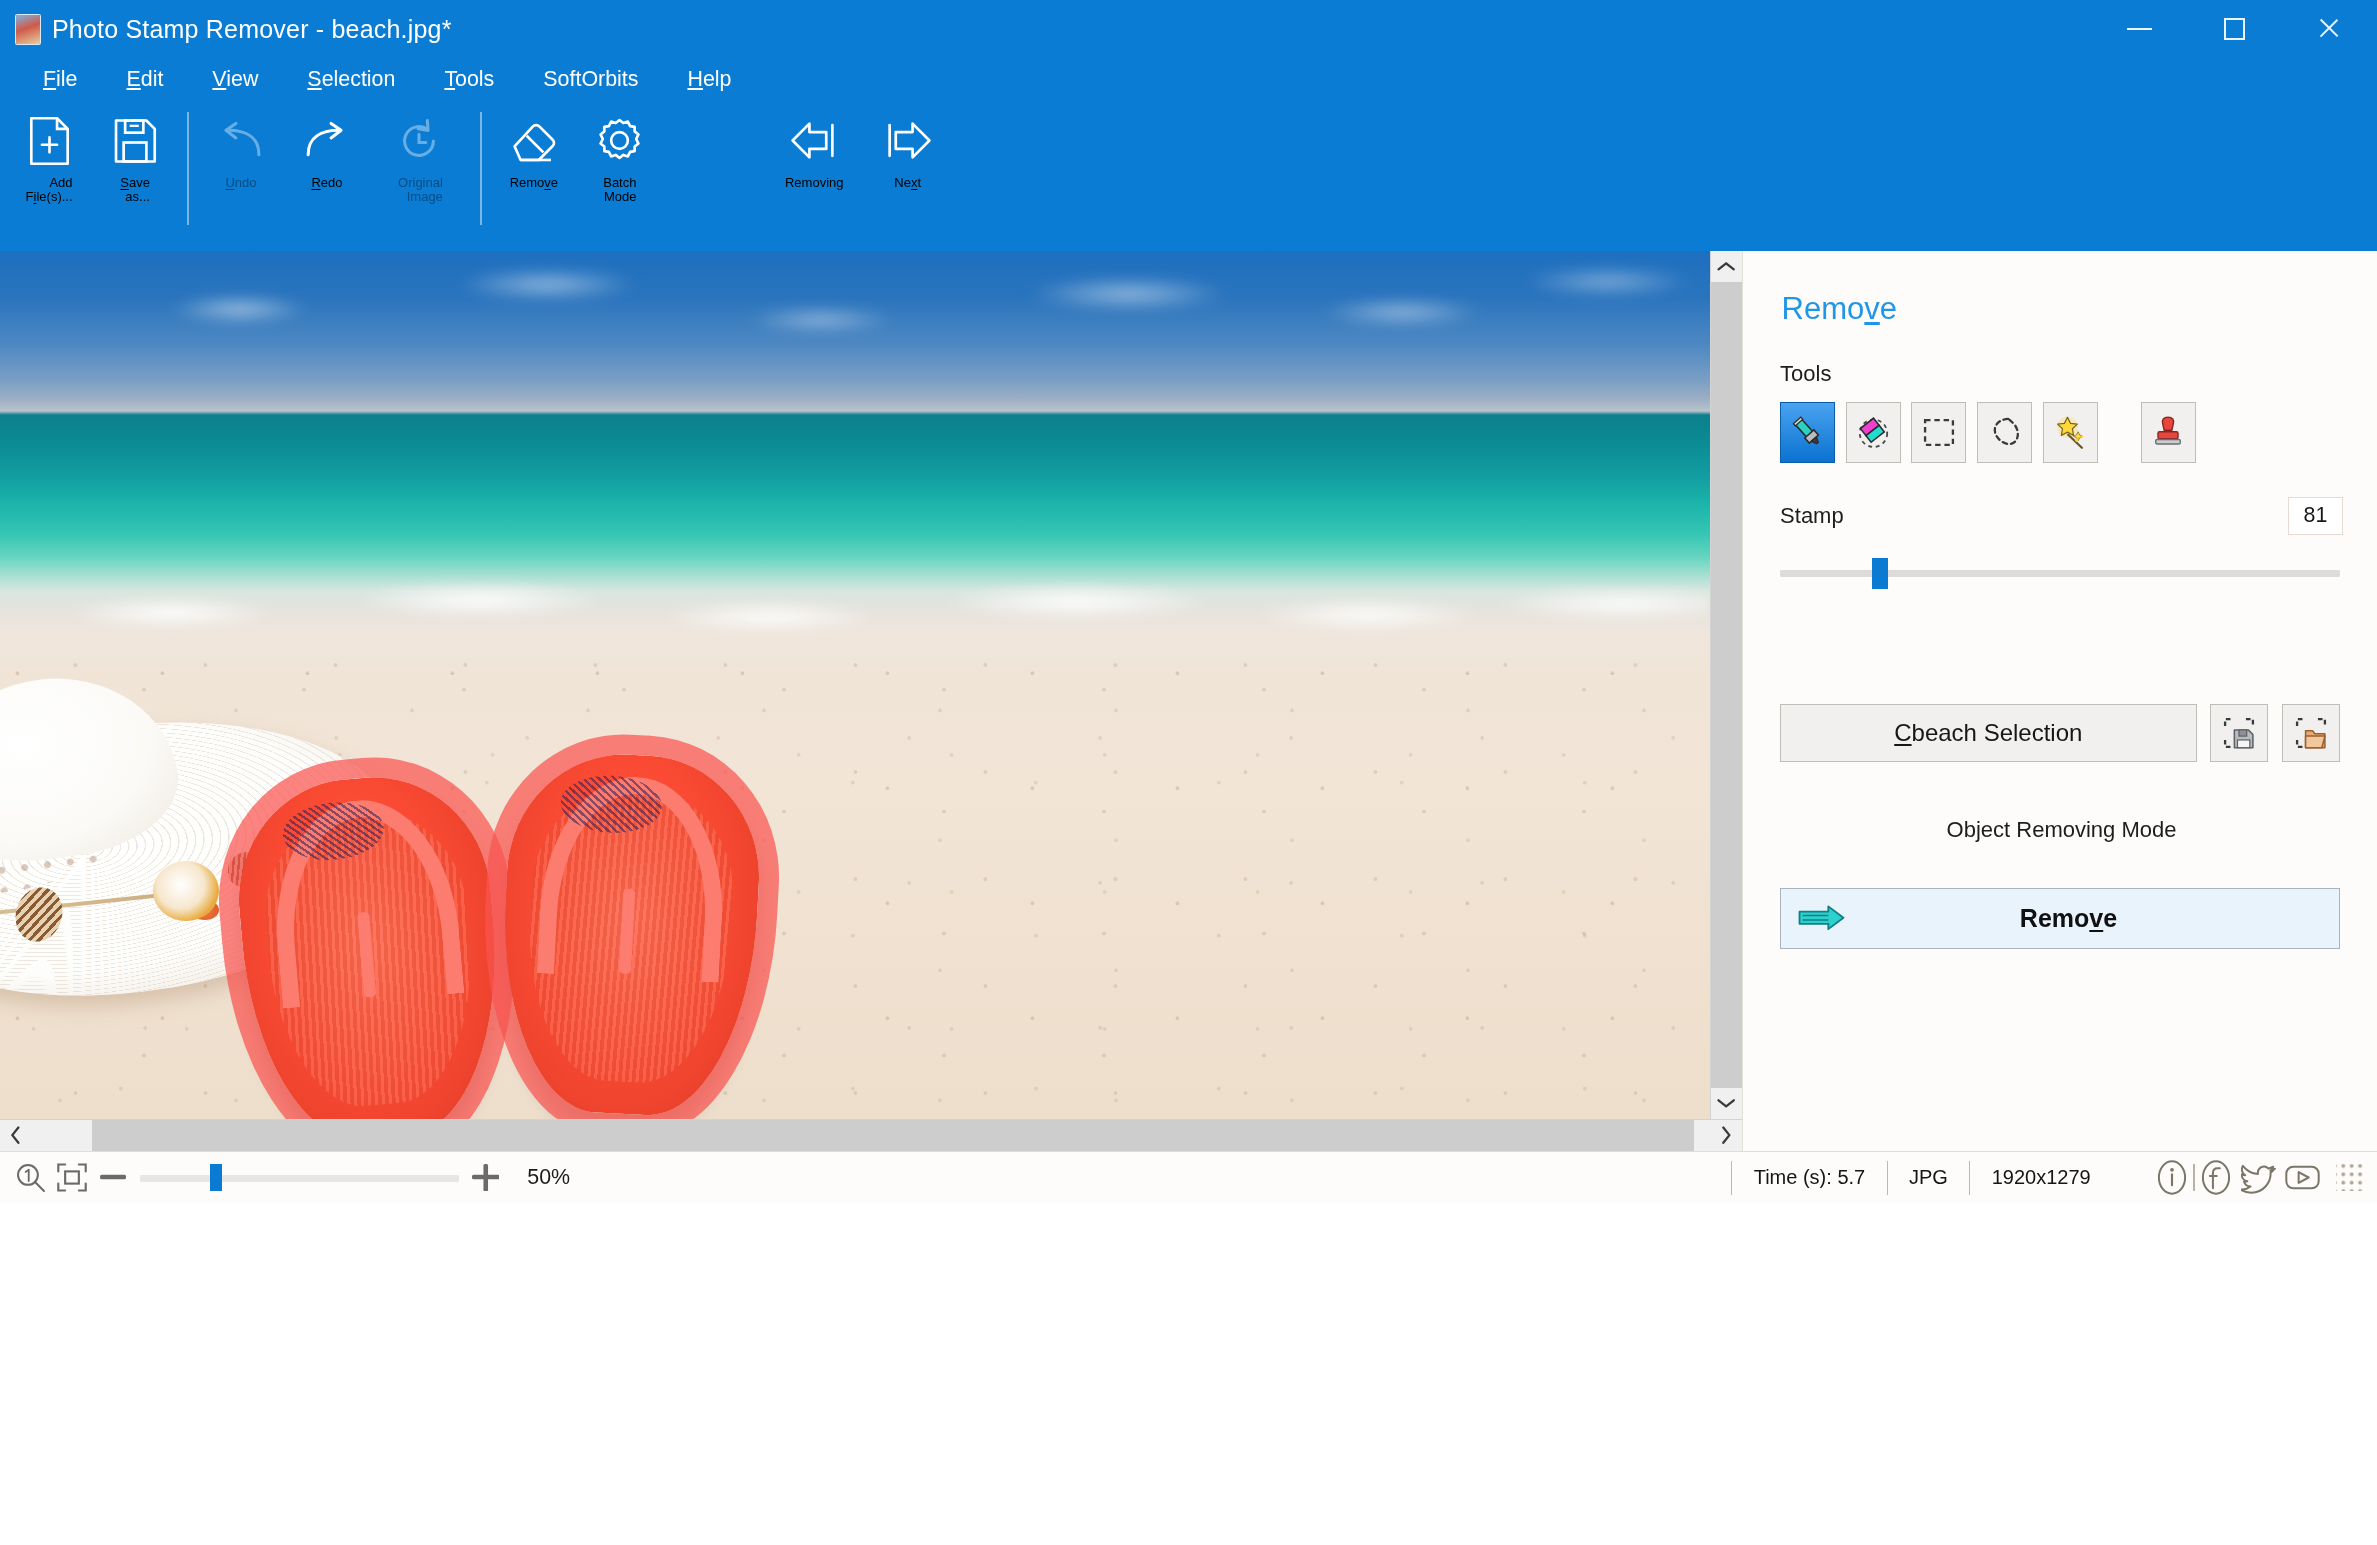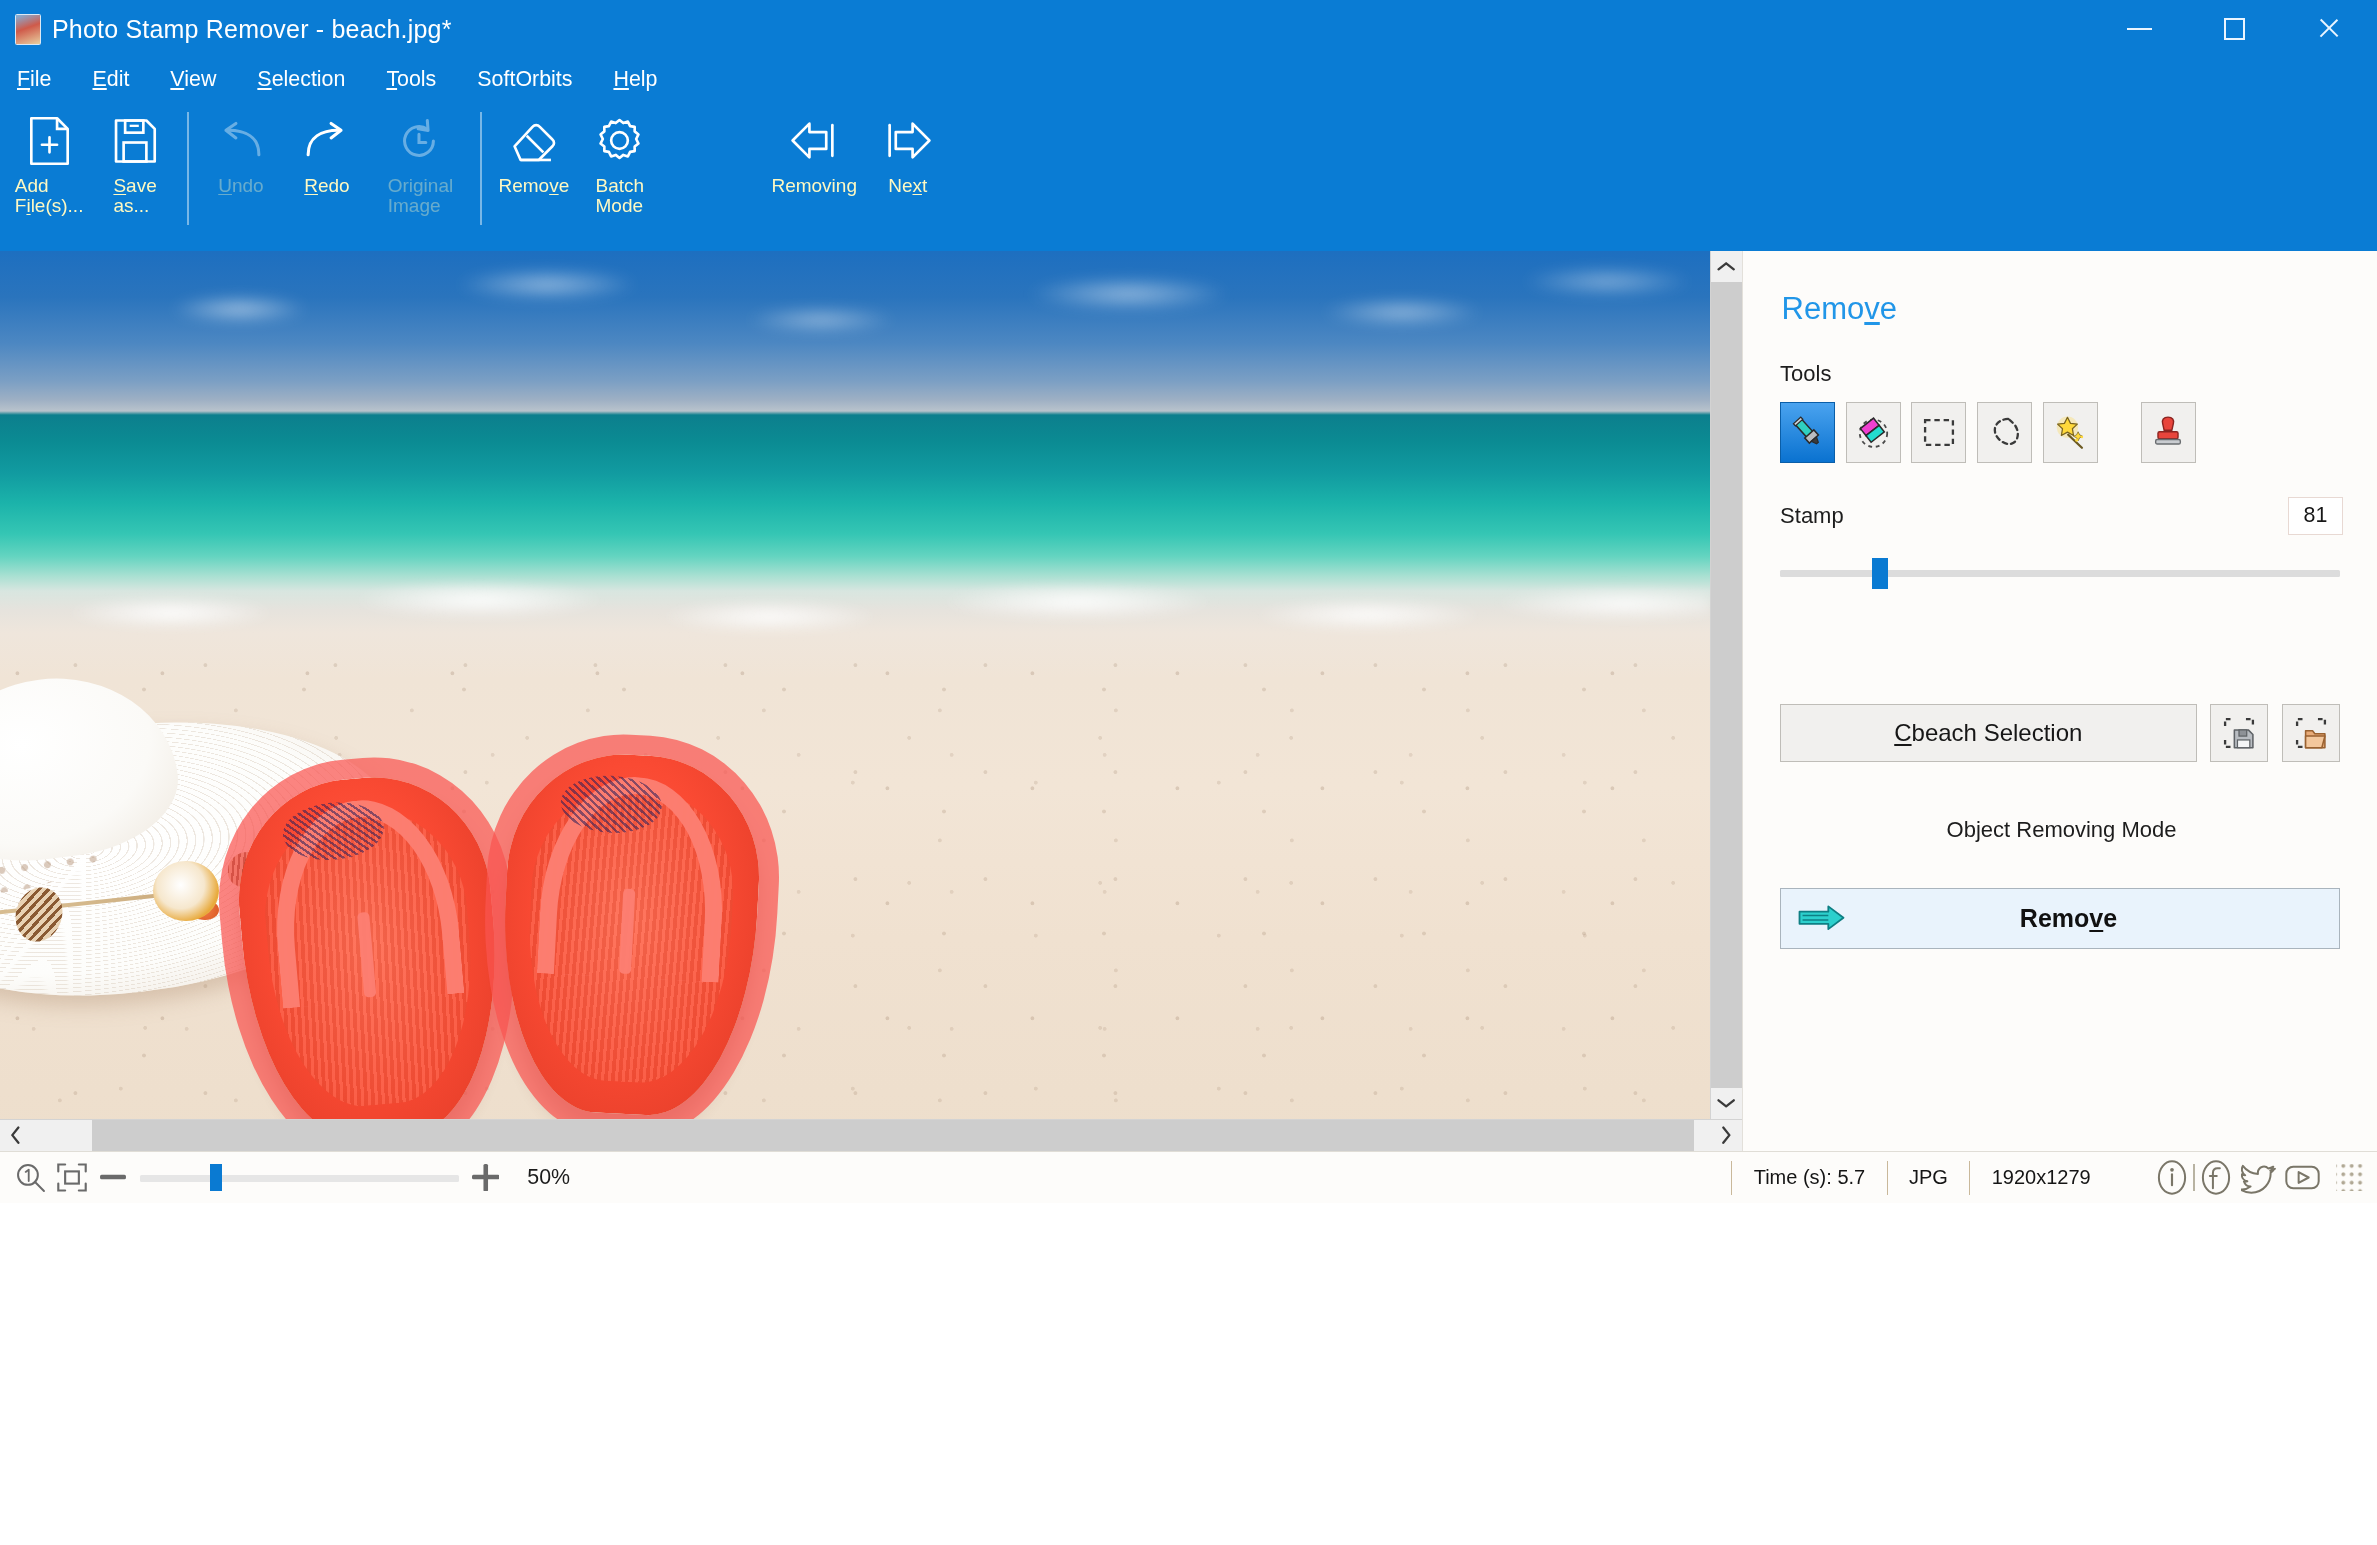--- a/index.html
+++ b/index.html
@@ -31,41 +31,41 @@
   .wb-close { position: relative; width: 24.4px; height: 24.4px; }
   .wb-close::before, .wb-close::after {
     content:""; position:absolute; left:0; top:10.7px; width:24.4px; height:2.3px; background:#eaf5ff;
   }
   .wb-close::before { transform: rotate(45deg); }
   .wb-close::after { transform: rotate(-45deg); }
 
   
   .menubar {
     height: 43px; background: #0A7CD4; display: flex; align-items: center;
-    flex: 0 0 43px; gap: 7px;
+    padding-left: 26px; flex: 0 0 43px; gap: 15px;
   }
   .menu-item {
     color: #ffffff; font-size: 21.4px; padding: 4.6px 17px; cursor: default; white-space: nowrap;
   }
   .menu-item u { text-decoration: underline; text-underline-offset: 2.3px; }
 
   
   .toolbar {
     height: 150px; background: #0A7CD4; display: flex; align-items: flex-start;
     flex: 0 0 150px; padding-left: 6.1px; position: relative;
   }
   .tb-btn {
     width: 86px; min-height: 134px; display: flex; flex-direction: column;
     align-items: center; padding-top: 12.2px; cursor: default; color:#ffffff;
   }
   .tb-btn.disabled { opacity: .38; }
   .tb-btn.wide { width: 101px; }
   .tb-ico { height: 55px; display:flex; align-items:center; justify-content:center; }
   .tb-label {
-    margin-top: 7.6px; font-size: 19px; line-height: 1.06; text-align: left; color: #fef9c3;
+    margin-top: 7.6px; font-size: 13px; line-height: 1.06; text-align: right; color: #000000;
     white-space: pre-line;
   }
   .tb-label u { text-decoration: underline; text-underline-offset: 1.5px; }
   .tb-sep { width: 1.5px; height: 113px; background: rgba(255,255,255,.45); margin: 10.7px 9.2px 0 9.2px; }
   .tb-gap { width: 81px; }
 
   
   .body-row { flex: 1 1 auto; display: flex; min-height: 0; }
   .canvas-wrap { width: 1743px; display: flex; flex-direction: column; min-width:0; }
   .canvas-row { flex: 1 1 auto; display: flex; min-height: 0; }

